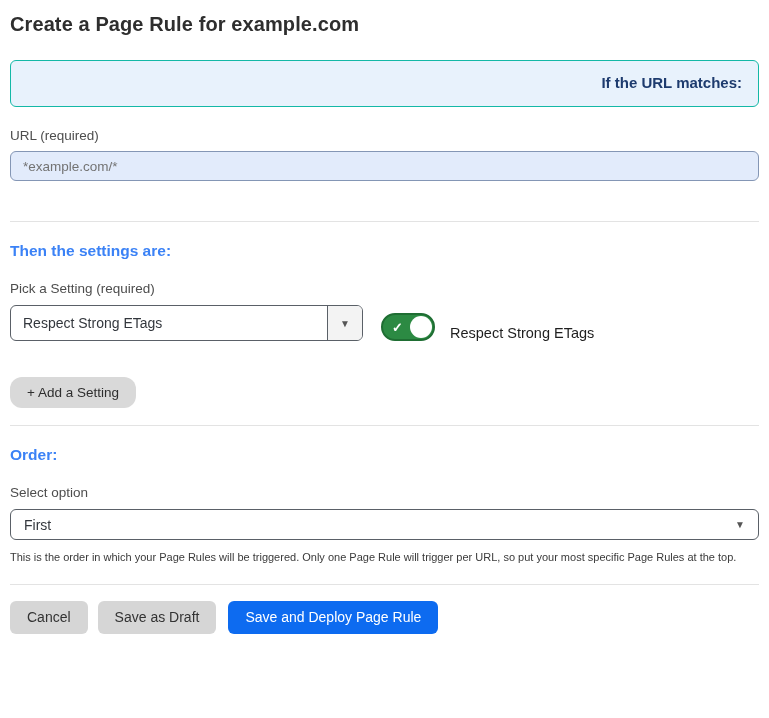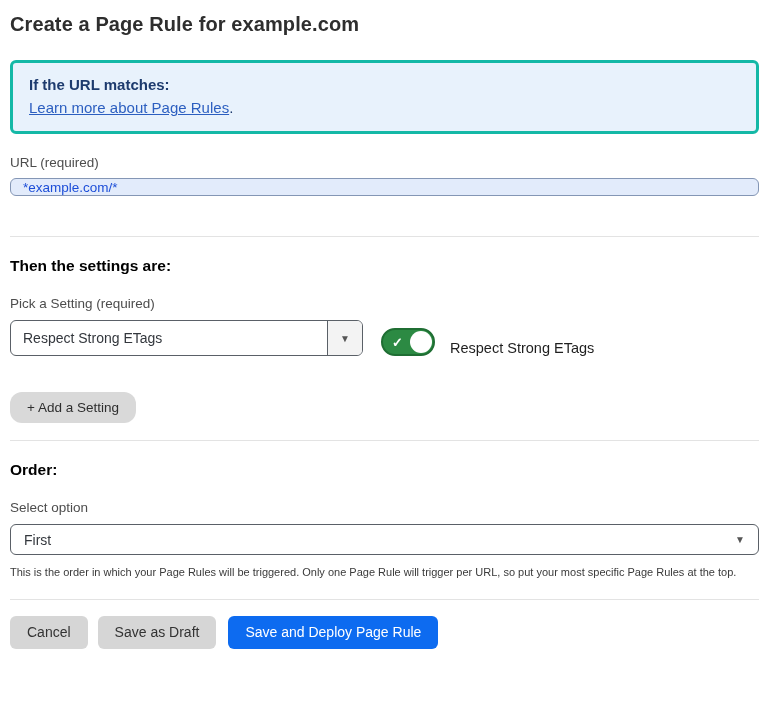--- a/index.html
+++ b/index.html
@@ -19,26 +19,27 @@
     font-weight: 700;
     color: #2e2e2e;
     margin: 2px 0 0 0;
     line-height: 24px;
     letter-spacing: 0.1px;
   }
 
   .info-box {
     margin-top: 24px;
     background: #e8f2fc;
-    border: 3px solid #14b8a6;
+    border: 1px solid #14b8a6;
     border-radius: 6px;
     padding: 10px 16px 12px 16px;
     color: #1d3b6e;
     font-size: 15px;
     line-height: 23px;
+    text-align: right;
   }
   .info-heading { font-weight: 700; }
   .info-body { margin-top: 1px; }
   .info-link-line a {
     color: #2c5fc0;
     text-decoration: underline;
     cursor: pointer;
   }
   .info-link-suffix { color: #1d3b6e; }
 
@@ -46,44 +47,44 @@
     margin-top: 21px;
     font-size: 13.5px;
     color: #4d4d4d;
     line-height: 16px;
   }
 
   .url-input {
     display: block;
     margin-top: 7px;
     width: 100%;
-    height: 18px;
+    height: 30px;
     background: #e2ebfb;
     border: 1px solid #8496b5;
     border-radius: 6px;
     padding: 0 12px;
     font-family: "Liberation Sans", sans-serif;
     font-size: 13.5px;
-    color: #1d4ed8;
+    color: #737373;
     outline: none;
   }
 
   .divider {
     border: none;
     border-top: 1px solid #e3e3e3;
     margin: 0;
   }
   .divider.d1 { margin-top: 40px; }
   .divider.d2 { margin-top: 17px; }
   .divider.d3 { margin-top: 16px; }
 
   .section-heading {
     font-size: 15.5px;
     font-weight: 700;
-    color: #000000;
+    color: #3b82f6;
     margin: 20px 0 0 0;
     line-height: 18px;
   }
 
   .setting-row {
     display: flex;
     align-items: flex-end;
     margin-top: 8px;
   }
 
@@ -223,21 +224,20 @@
 </style>
 </head>
 <body>
 
 
 
 <h1 class="page-title">Create a Page Rule for example.com</h1>
 
 <div class="info-box">
   <div class="info-heading">If the URL matches:</div>
-  <div class="info-link-line"><a>Learn more about Page Rules</a><span class="info-link-suffix">.</span></div>
 </div>
 
 <div class="field-label">URL (required)</div>
 <input class="url-input" type="text" value="*example.com/*" style="">
 
 <hr class="divider d1">
 
 <h2 class="section-heading">Then the settings are:</h2>
 
 <div class="field-label">Pick a Setting (required)</div>

